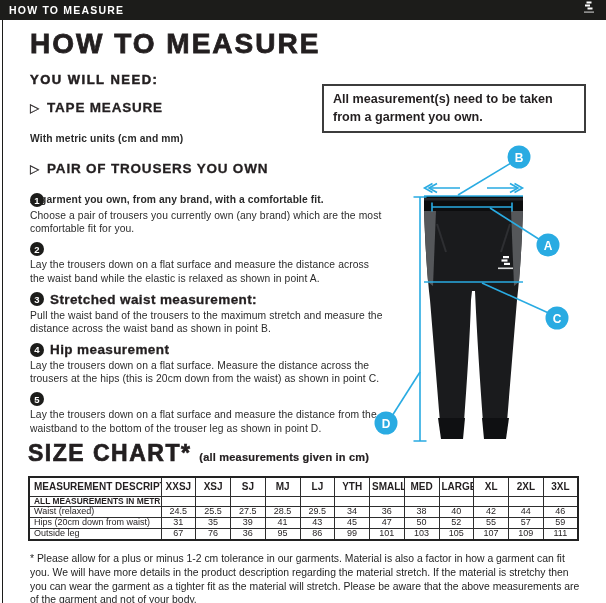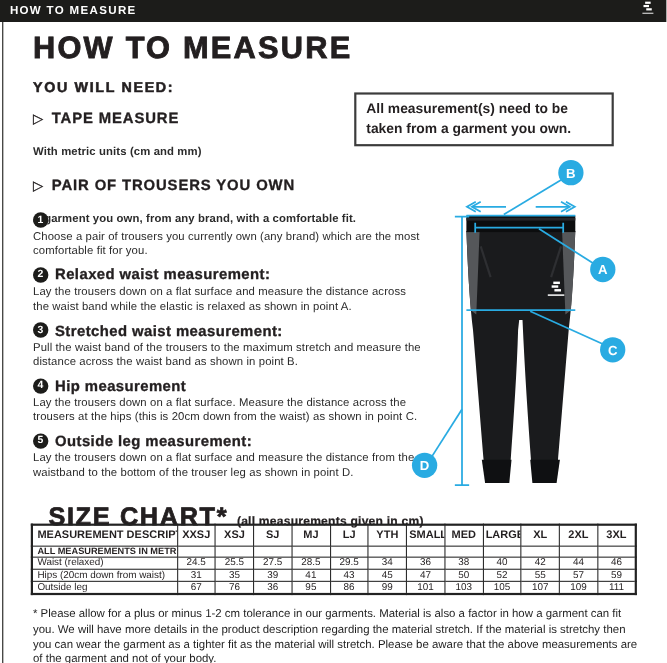--- a/index.html
+++ b/index.html
@@ -43,21 +43,21 @@
     -webkit-text-stroke:0.3px #231f20;
   }
   .tri-icon {
     font-family:"DejaVu Sans", sans-serif;
     font-size:12px; font-weight:bold; line-height:1;
   }
   .need-desc {
     font-size:10.3px; font-weight:bold; color:#2b2b2b; margin-top:18px; letter-spacing:0.1px;
   }
   .notice-box {
-    position:absolute; left:322px; top:84px; width:236px;
+    position:absolute; left:322px; top:84px; width:264px;
     border:2px solid #3c3c3c; padding:5px 9px;
     font-size:12.6px; font-weight:bold; line-height:1.4;
   }
   .steps { position:absolute; left:30px; top:193px; width:356px; }
   .step { margin-bottom:7px; }
   .step-heading {
     display:flex; align-items:center; gap:6px;
     font-size:13.5px; font-weight:bold; letter-spacing:0.4px;
     -webkit-text-stroke:0.3px #231f20;
     margin-bottom:2px;
@@ -68,21 +68,21 @@
     font-size:9.5px; font-weight:bold;
     display:flex; align-items:center; justify-content:center;
     flex:0 0 auto;
     -webkit-text-stroke:0;
   }
   .step-body {
     font-size:10.3px; font-weight:normal; color:#2b2b2b; line-height:1.28; letter-spacing:0.1px;
   }
   .diagram { position:absolute; left:370px; top:140px; width:236px; height:330px; }
   .sizechart-heading {
-    position:absolute; left:28px; top:440px; margin:16px;
+    position:absolute; left:28px; top:440px; margin:0;
     font-size:23px; font-weight:bold; letter-spacing:1.5px;
     -webkit-text-stroke:0.7px #231f20;
   }
   .sizechart-sub {
     font-size:11px; font-weight:bold; letter-spacing:0.2px;
     -webkit-text-stroke:0.2px #231f20;
   }
   .size-table {
     position:absolute; left:28px; top:476px; width:551px;
     border-collapse:collapse; table-layout:fixed;
@@ -151,42 +151,40 @@
 <div class="steps">
   <div class="step">
     <div class="step-heading">
       <span class="step-num">1</span>
     </div>
     <div class="step-body">Choose a pair of trousers you currently own (any brand) which are the most comfortable fit for you.</div>
   </div>
   <div class="step">
     <div class="step-heading">
       <span class="step-num">2</span>
-      <span>Relaxed waist measurement:</span>
     </div>
     <div class="step-body">Lay the trousers down on a flat surface and measure the distance across the waist band while the elastic is relaxed as shown in point A.</div>
   </div>
   <div class="step">
     <div class="step-heading">
       <span class="step-num">3</span>
       <span>Stretched waist measurement:</span>
     </div>
     <div class="step-body">Pull the waist band of the trousers to the maximum stretch and measure the distance across the waist band as shown in point B.</div>
   </div>
   <div class="step">
     <div class="step-heading">
       <span class="step-num">4</span>
       <span>Hip measurement</span>
     </div>
     <div class="step-body">Lay the trousers down on a flat surface. Measure the distance across the trousers at the hips (this is 20cm down from the waist)  as shown in point C.</div>
   </div>
   <div class="step">
     <div class="step-heading">
       <span class="step-num">5</span>
-      <span>Outside leg measurement:</span>
     </div>
     <div class="step-body">Lay the trousers down on a flat surface and measure the distance from the waistband to the bottom of the trouser  leg as shown in point D.</div>
   </div>
 </div>
 
 <div class="diagram">
   <svg width="236" height="330" viewBox="0 0 236 330">
 
     <path d="M54,70
       C55,100 57,135 60,160 C63,196 67,246 70,282 L94,282

